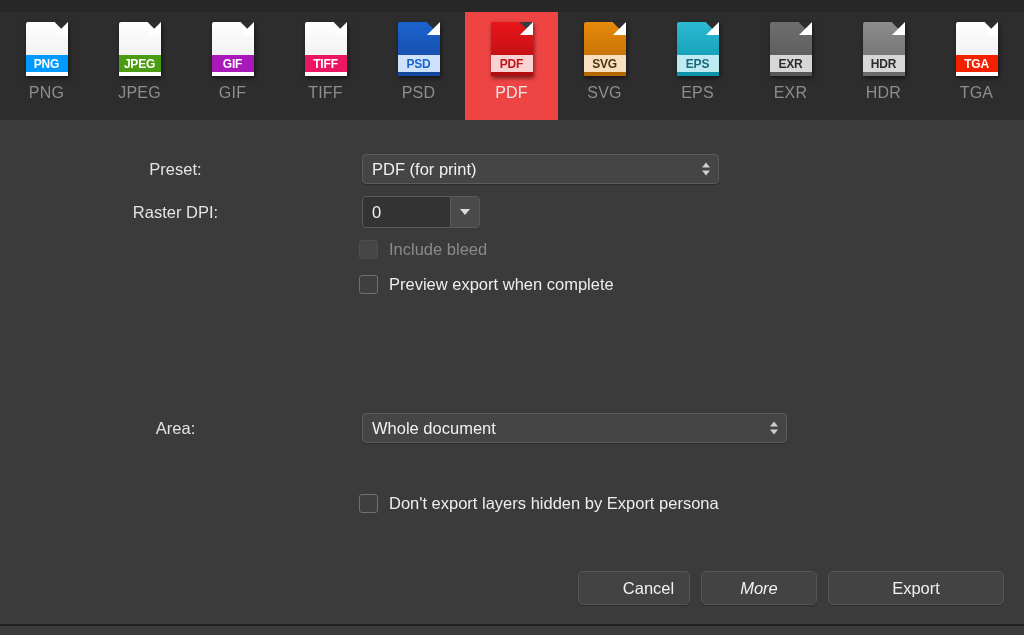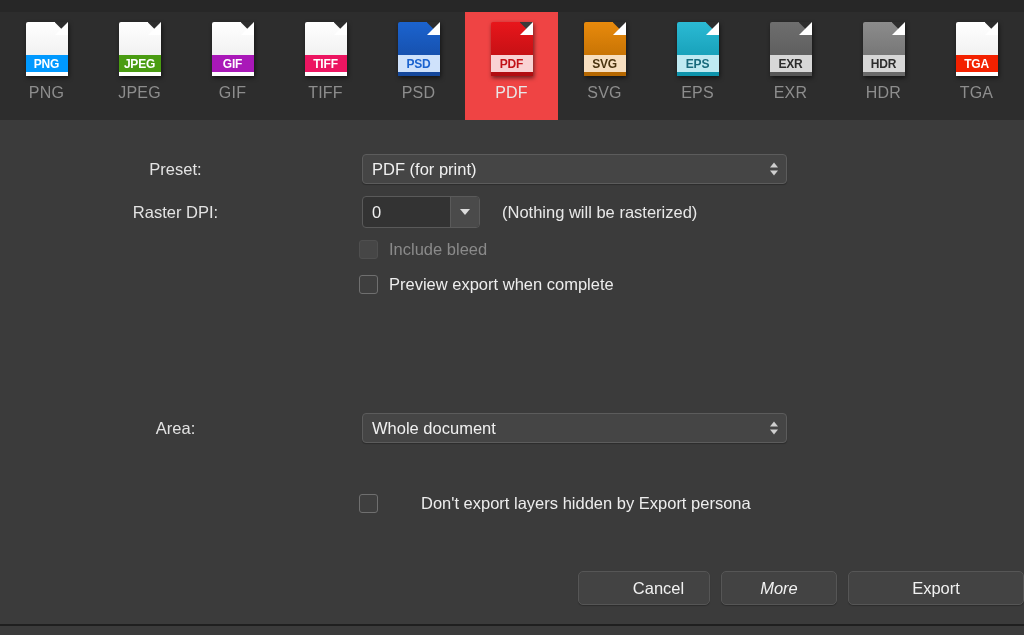--- a/index.html
+++ b/index.html
@@ -394,38 +394,37 @@
           <div class="fold"></div>
         </div>
         <div class="tab-label">TGA</div>
       </div>
     </div>
 
   <div class="panel">
 
     <div class="row" style="left:0; top:34px; width:790px;">
       <div class="lbl" style="width:351px;">Preset:</div>
-      <div class="popup" style="width:425px; margin-left:11px;">
+      <div class="popup" style="width:357px; margin-left:11px;">
         <span>PDF (for print)</span>
         <span class="steppers">
           <span class="tri-up"></span>
             <span class="tri-down"></span>
         </span>
       </div>
     </div>
 
     <div class="row" style="left:0; top:76px; width:1000px;">
       <div class="lbl" style="width:351px;">Raster DPI:</div>
       <div class="combo" style="margin-left:11px;">
         <span class="val">0</span>
         <span class="arrowbtn">
           <span class="tri-down"></span>
         </span>
       </div>
-      <div class="note" style="margin-left:22px;">(Nothing will be rasterized)</div>
     </div>
 
     <div class="row cbrow" style="left:359px; top:120px;">
       <span class="checkbox disabled"></span>
       <span class="cbtext dim">Include bleed</span>
     </div>
 
     <div class="row cbrow" style="left:359px; top:155px;">
       <span class="checkbox"></span>
       <span class="cbtext">Preview export when complete</span>
@@ -435,28 +434,28 @@
       <div class="lbl" style="width:351px;">Area:</div>
       <div class="popup" style="width:425px; margin-left:11px;">
         <span>Whole document</span>
         <span class="steppers">
           <span class="tri-up"></span>
             <span class="tri-down"></span>
         </span>
       </div>
     </div>
 
-    <div class="row cbrow" style="left:359px; top:374px;gap:32px;">
+    <div class="row cbrow" style="left:359px; top:374px;">
       <span class="checkbox"></span>
       <span class="cbtext">Don't export layers hidden by Export persona</span>
     </div>
 
 
     <div class="row" style="left:578px; top:451px;">
-      <div class="btn" style="width:132px;padding-left:29px;">Cancel</div>
+      <div class="btn" style="width:112px;padding-left:29px;">Cancel</div>
       <div class="btn" style="width:116px; margin-left:11px;font-style:italic;">More</div>
       <div class="btn" style="width:176px; margin-left:11px;">Export</div>
     </div>
 
   </div>
 
   <div class="bottom-sep"></div>
   <div class="bottom-strip"></div>
 
 </div>

